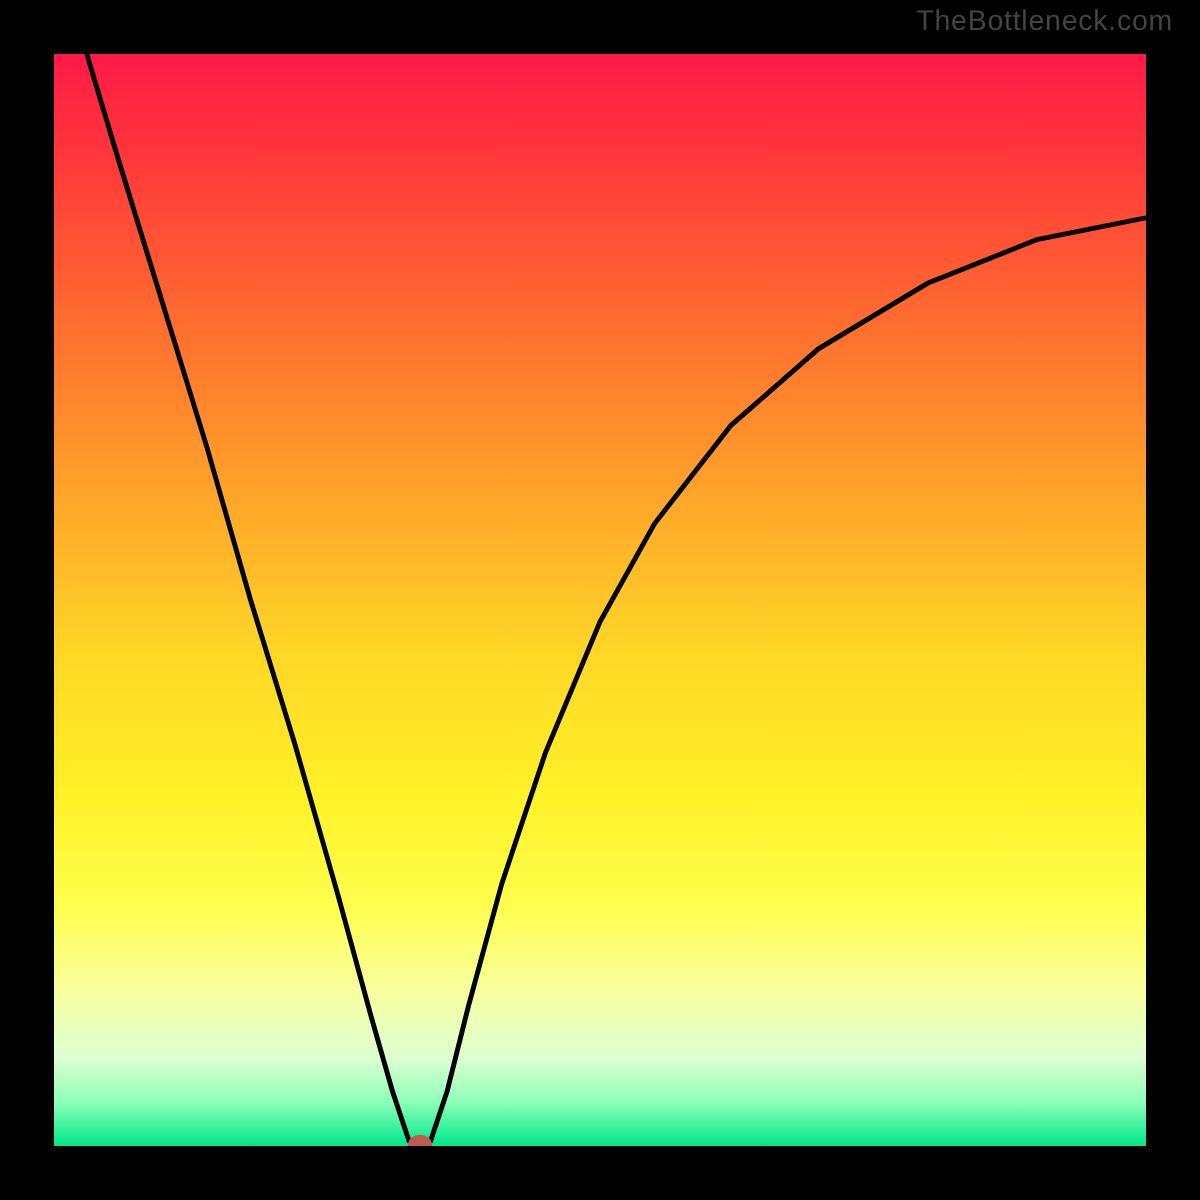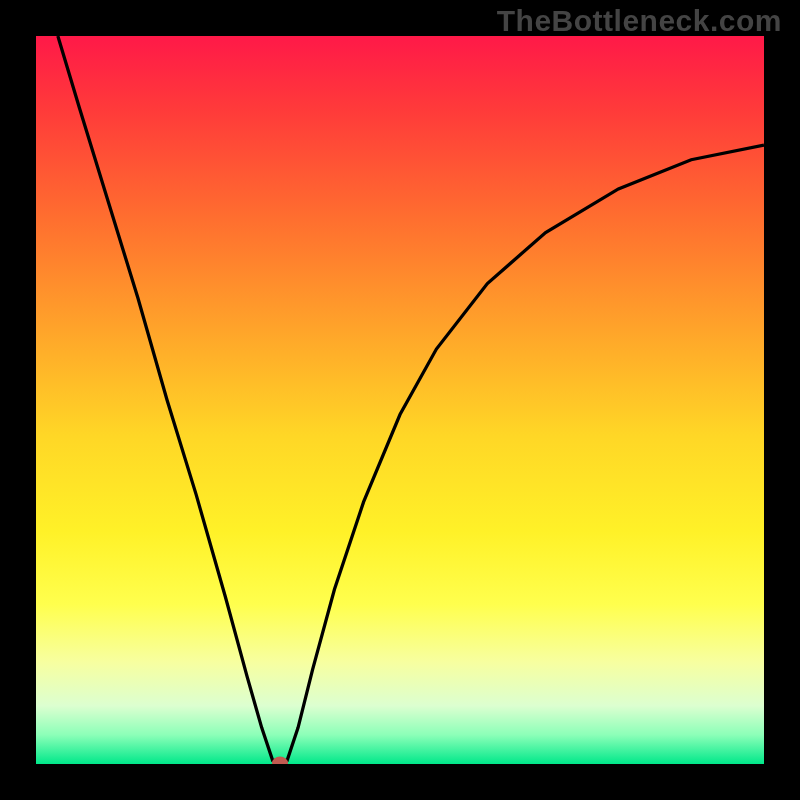--- a/index.html
+++ b/index.html
@@ -15,22 +15,22 @@
     position: relative;
     width: 800px;
     height: 800px;
     background: #000;
   }
   .watermark {
     position: absolute;
     top: 4px;
     right: 18px;
     color: #444;
-    font-size: 30px;
-    font-weight: 700;
+    font-size: 19px;
+    font-weight: 400;
     letter-spacing: 0.5px;
     z-index: 5;
   }
   .plot-area {
     position: absolute;
     left: 36px;
     top: 36px;
     width: 728px;
     height: 728px;
     overflow: hidden;

